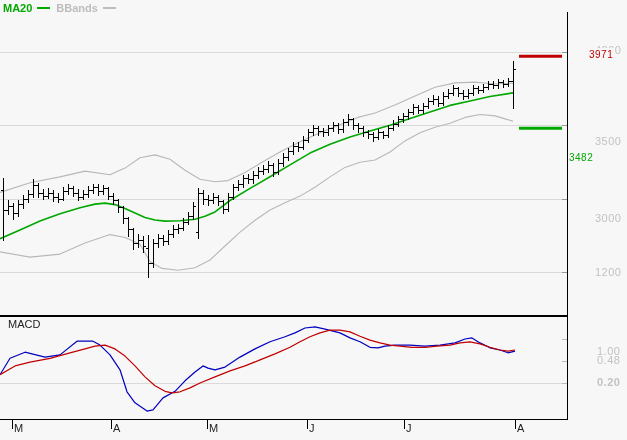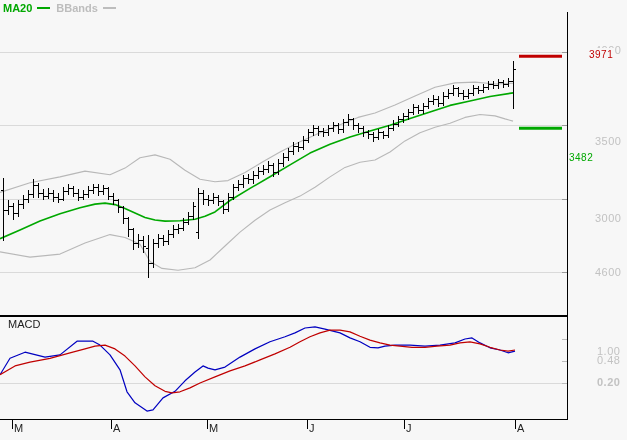--- a/index.html
+++ b/index.html
@@ -380,21 +380,21 @@
     <span id="lg-bb" style="color: rgb(189, 189, 189);">BBands</span>
     <span class="dash" id="dash-bb" style="background: rgb(189, 189, 189);"></span>
   </div>
 
 
   <div class="lbl lbl-gray" style="left:595px;top:44px;">4000</div>
   <div class="lvl" id="lvl-resistance" style="left: 588px; top: 48px; background: rgb(247, 247, 247); padding: 0px 1px; color: rgb(192, 0, 0);">3971</div>
   <div class="lbl lbl-gray" style="left:595px;top:119px;margin-top:16px;">3500</div>
   <div class="lvl" id="lvl-support" style="left: 569px; top: 120px; color: rgb(0, 168, 0); margin-top: 31px;">3482</div>
   <div class="lbl lbl-gray" style="left:595px;top:192px;margin-top:20px;">3000</div>
-  <div class="lbl lbl-gray" style="left:595px;top:266px;">4600</div>
+  <div class="lbl lbl-gray" style="left:595px;top:266px;">1200</div>
 
   <div class="lbl lbl-gray" style="left:597px;top:332px;margin-top:13px;">1.00</div>
   <div class="lbl lbl-gray" style="left:597px;top:354px;">0.48</div>
   <div class="lbl lbl-gray" style="left:597px;top:376px;font-weight:bold;">0.20</div>
 
   <div class="macd-title">MACD</div>
 
   <div class="lbl lbl-month" style="left:14px;top:422px;">M</div>
   <div class="lbl lbl-month" style="left:113px;top:422px;">A</div>
   <div class="lbl lbl-month" style="left:209px;top:422px;">M</div>

